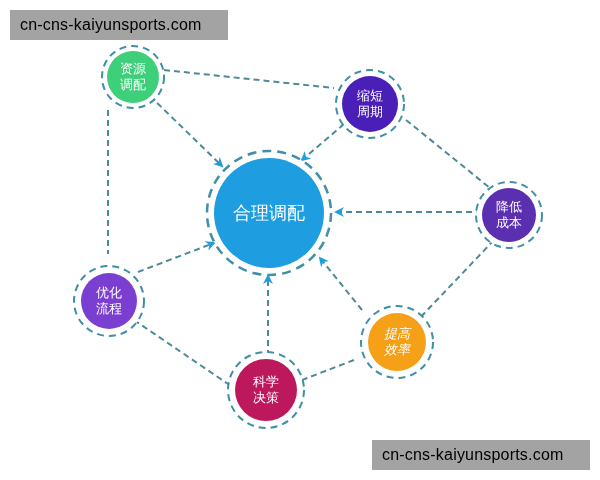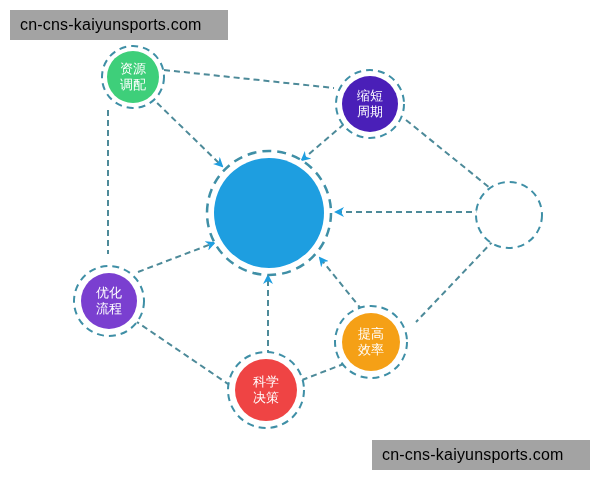--- a/index.html
+++ b/index.html
@@ -93,20 +93,21 @@
       <line x1="268" y1="356" x2="268" y2="276" marker-end="url(#arrowhead)"></line>
       <line x1="362" y1="310" x2="320" y2="258" marker-end="url(#arrowhead)"></line>
     </g>
   </svg>
 
   <div class="node big" style="left:204px; top:148px; width:130px; height:130px;">
     <svg class="ring" viewBox="0 0 130 130">
       <circle cx="65" cy="65" r="62" fill="#ffffff" stroke="#3f8fa6" stroke-width="2.5" stroke-dasharray="9,6"></circle>
     </svg>
     <div class="core" style="width:110px; height:110px; background:#1e9ee0;">
+      <span>合理调配</span>
     </div>
   </div>
 
   <div class="node small" style="left:334px; top:68px; width:72px; height:72px;">
     <svg class="ring" viewBox="0 0 72 72">
       <circle cx="36" cy="36" r="34" fill="#ffffff" stroke="#3f8fa6" stroke-width="2" stroke-dasharray="7,5"></circle>
     </svg>
     <div class="core" style="width:56px; height:56px; background:#4a1fb8;">
       <span>缩短</span>
       <span>周期</span>
@@ -120,47 +121,51 @@
     <div class="core" style="width:52px; height:52px; background:#3ecf7a;">
       <span>资源</span>
       <span>调配</span>
     </div>
   </div>
 
   <div class="node small" style="left:474px; top:180px; width:70px; height:70px;">
     <svg class="ring" viewBox="0 0 70 70">
       <circle cx="35" cy="35" r="33" fill="#ffffff" stroke="#3f8fa6" stroke-width="2" stroke-dasharray="7,5"></circle>
     </svg>
+    <div class="core" style="width:54px; height:54px; background:#5a2fb0;">
+      <span>降低</span>
+      <span>成本</span>
+    </div>
   </div>
 
   <div class="node small" style="left:72px; top:264px; width:74px; height:74px;">
     <svg class="ring" viewBox="0 0 74 74">
       <circle cx="37" cy="37" r="35" fill="#ffffff" stroke="#3f8fa6" stroke-width="2" stroke-dasharray="7,5"></circle>
     </svg>
     <div class="core" style="width:56px; height:56px; background:#7a3fd0;">
       <span>优化</span>
       <span>流程</span>
     </div>
   </div>
 
-  <div class="node small" style="left:333px; top:304px; width:76px; height:76px;">
+  <div class="node small" style="left:359px; top:304px; width:76px; height:76px;font-style:italic;">
     <svg class="ring" viewBox="0 0 76 76">
       <circle cx="38" cy="38" r="36" fill="#ffffff" stroke="#3f8fa6" stroke-width="2" stroke-dasharray="7,5"></circle>
     </svg>
     <div class="core" style="width:58px; height:58px; background:#f5a016;">
       <span>提高</span>
       <span>效率</span>
     </div>
   </div>
 
   <div class="node small" style="left:226px; top:350px; width:80px; height:80px;">
     <svg class="ring" viewBox="0 0 80 80">
       <circle cx="40" cy="40" r="38" fill="#ffffff" stroke="#3f8fa6" stroke-width="2" stroke-dasharray="7,5"></circle>
     </svg>
-    <div class="core" style="width:62px; height:62px; background:#ef4444;">
+    <div class="core" style="width:62px; height:62px; background:#be185d;">
       <span>科学</span>
       <span>决策</span>
     </div>
   </div>
 
   <div class="watermark" style="left:10px; top:10px; width:218px; height:30px;">cn-cns-kaiyunsports.com</div>
 
   <div class="watermark" style="left:372px; top:440px; width:218px; height:30px;">cn-cns-kaiyunsports.com</div>
 </div>
 

